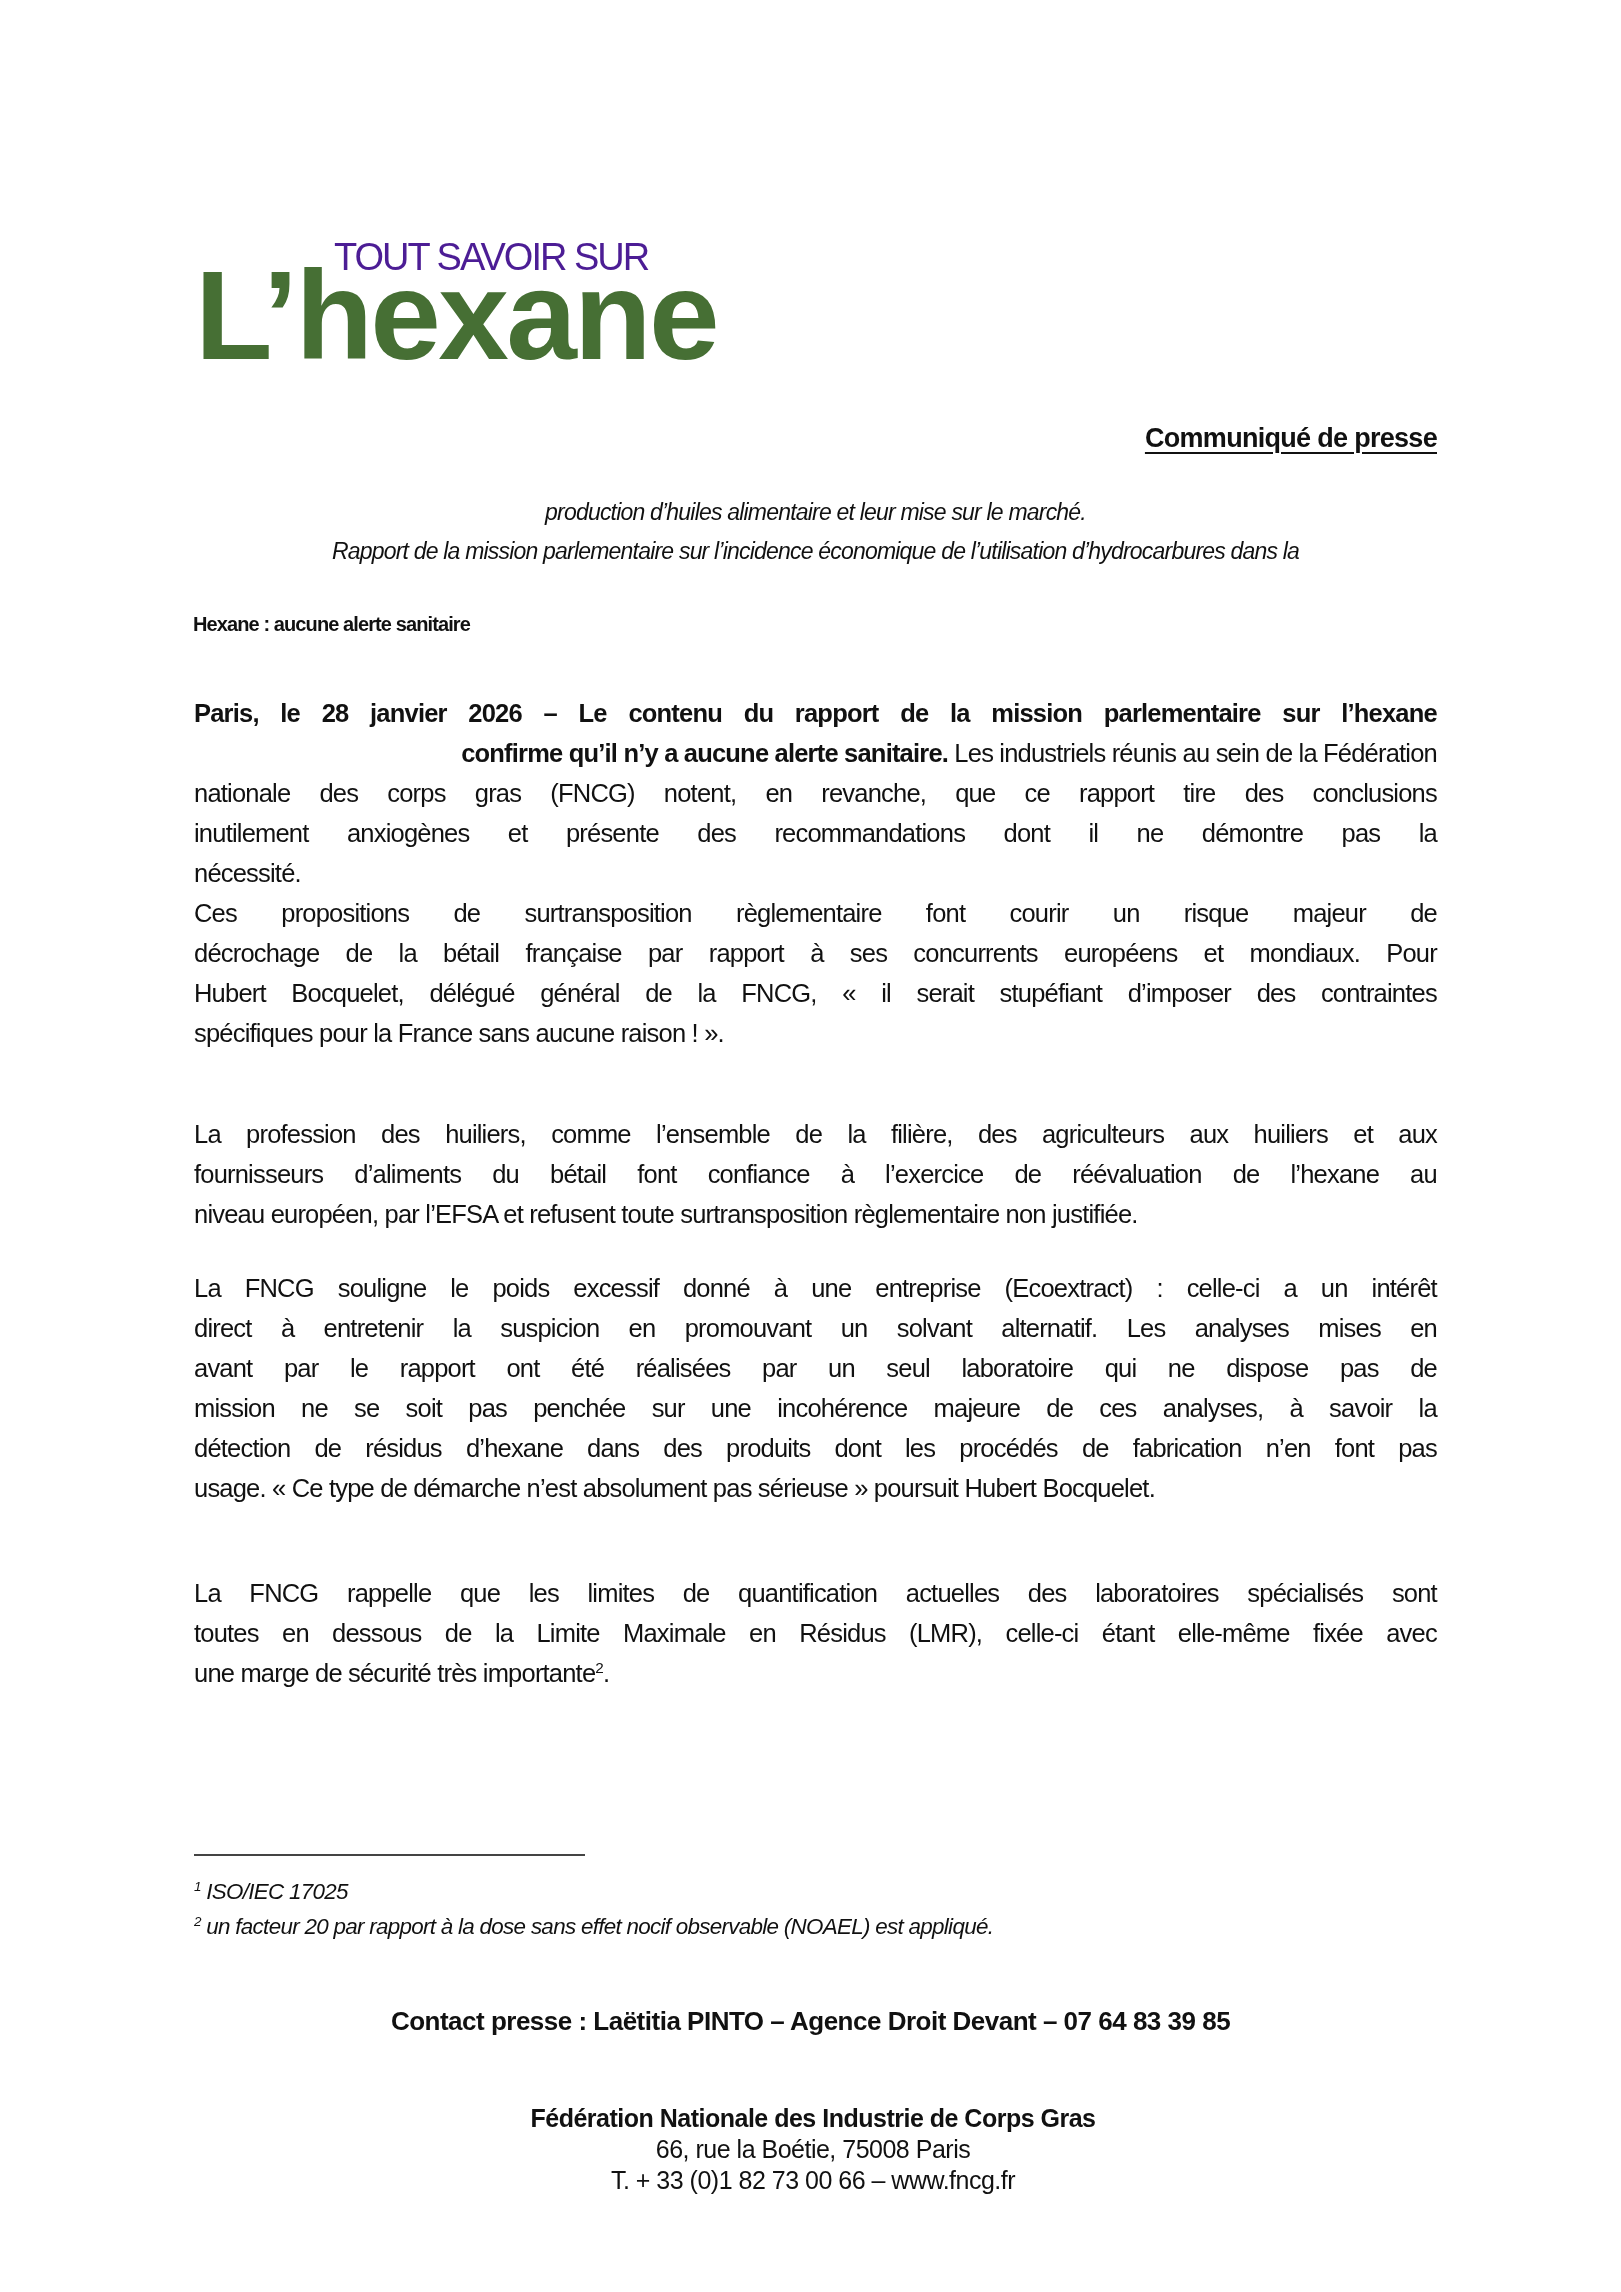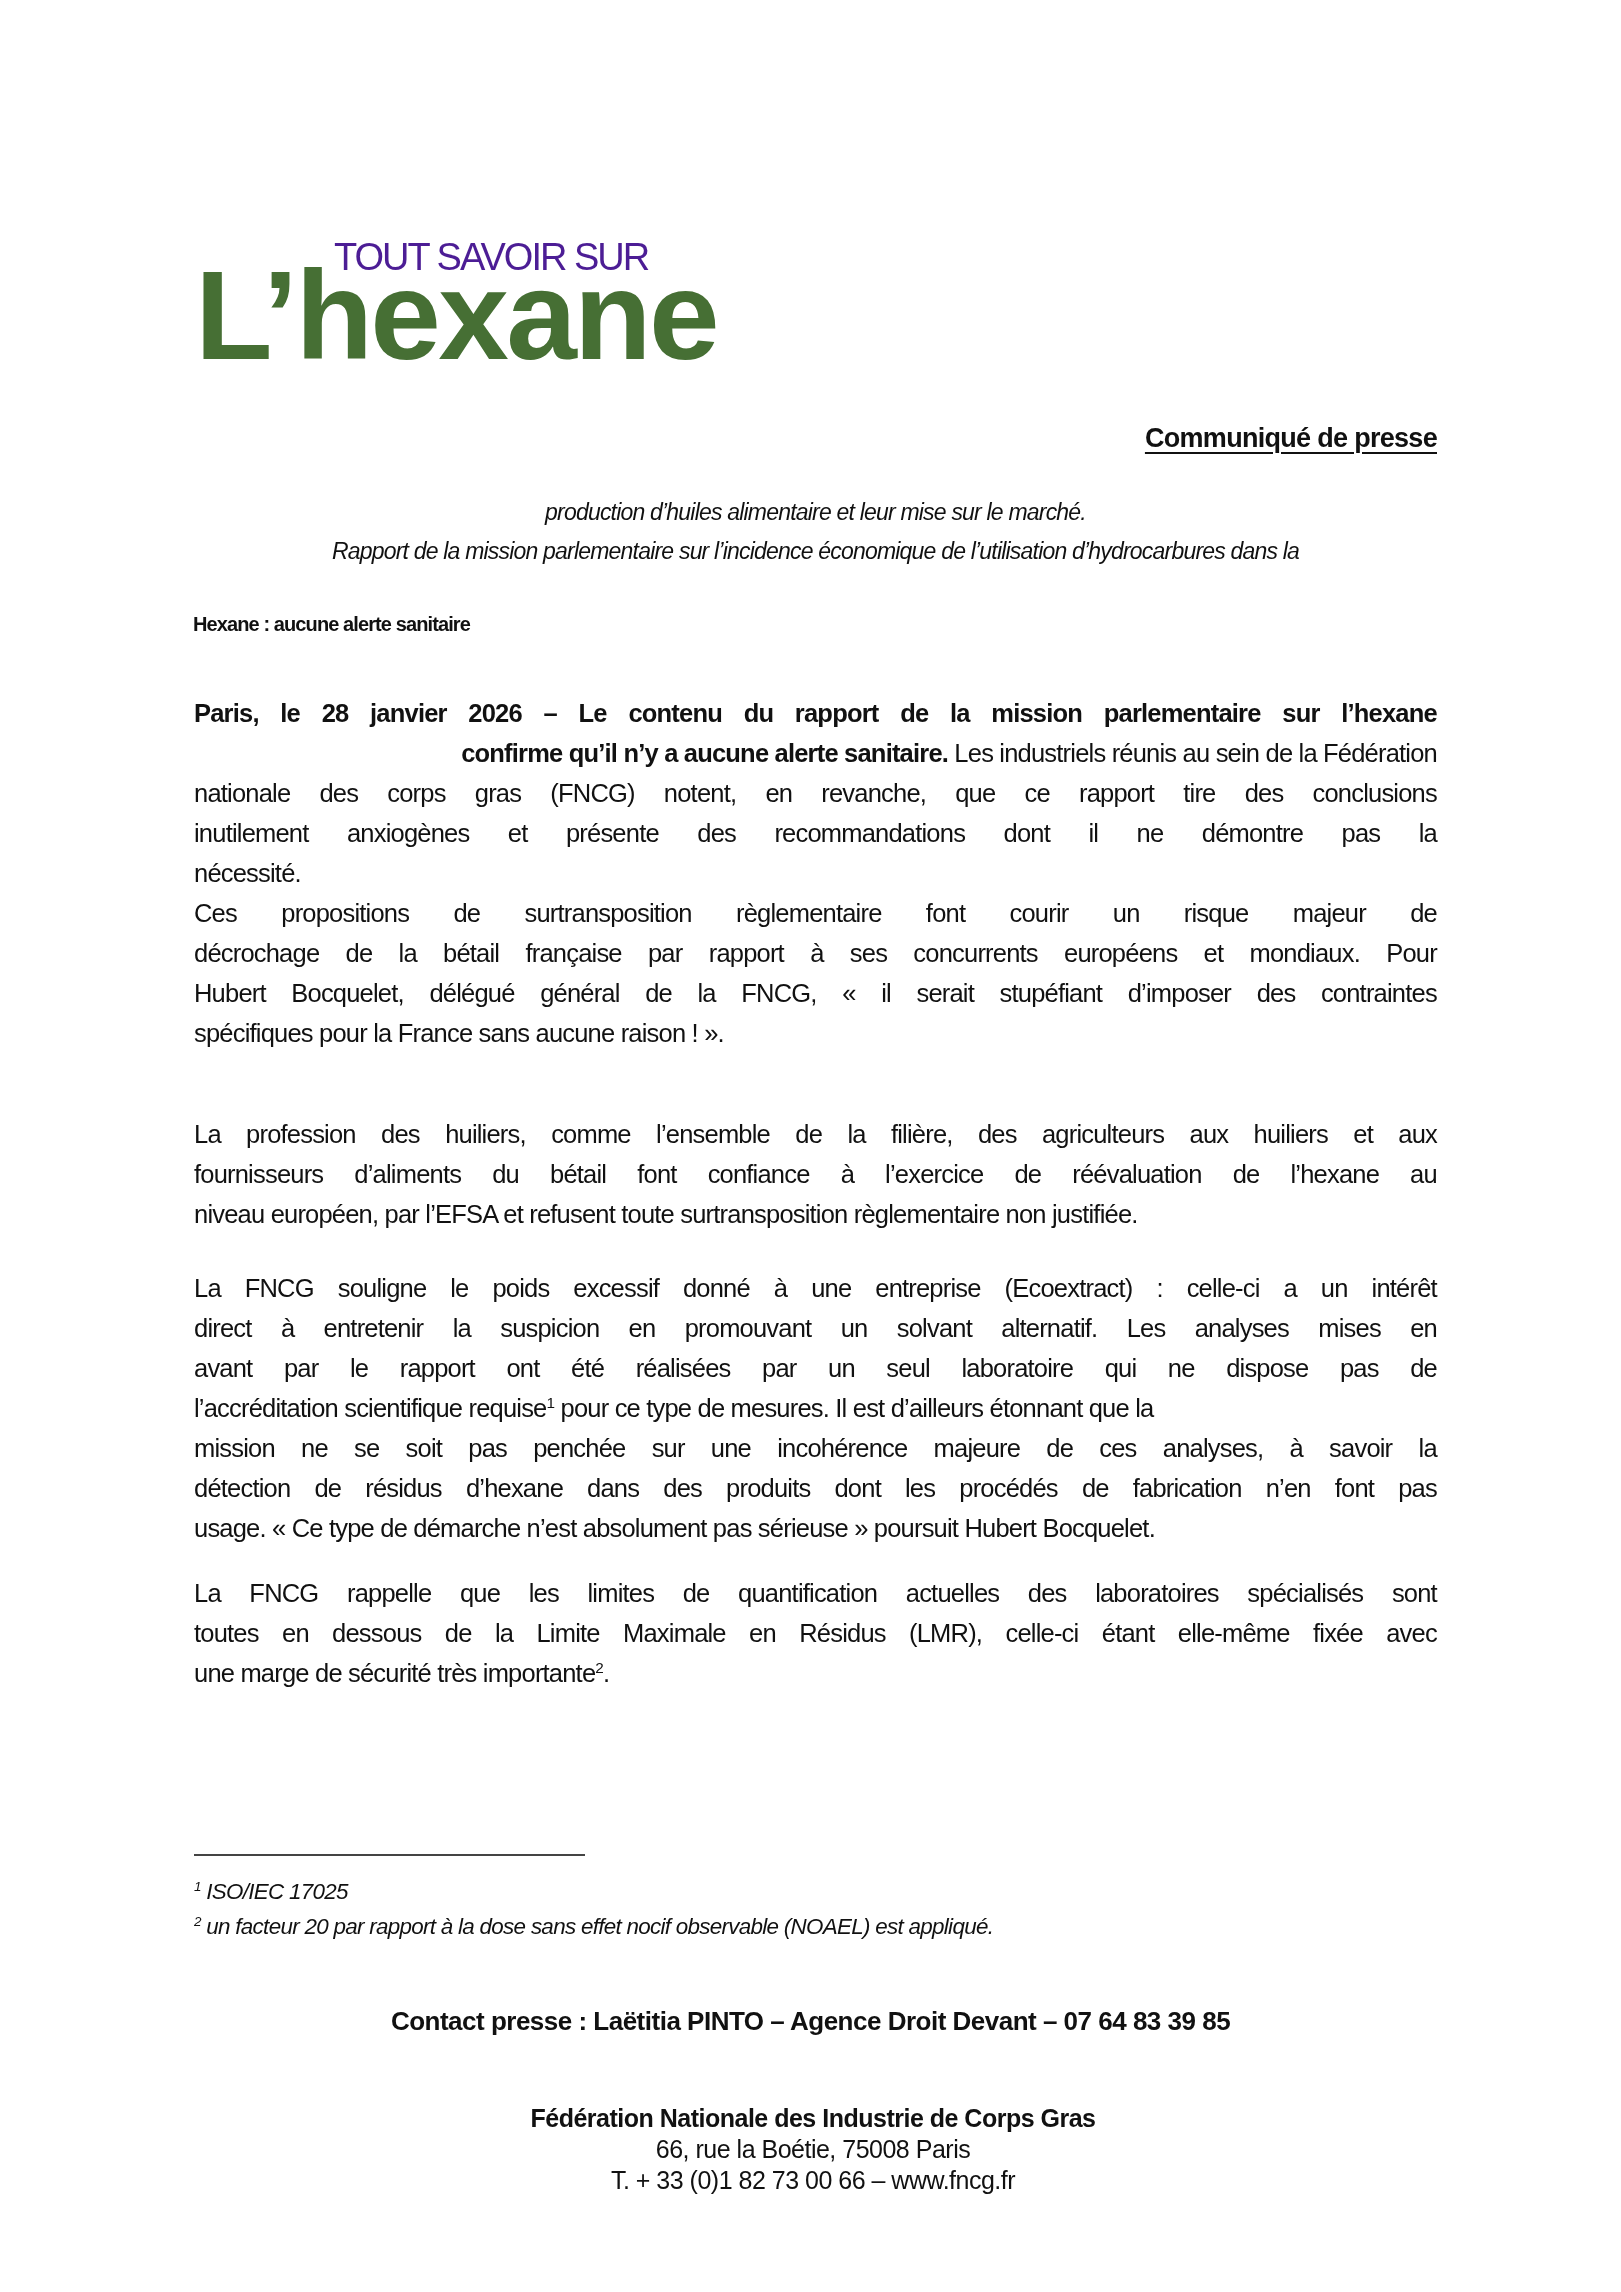--- a/index.html
+++ b/index.html
@@ -262,23 +262,20 @@
       <span>par</span>
       <span>un</span>
       <span>seul</span>
       <span>laboratoire</span>
       <span>qui</span>
       <span>ne</span>
       <span>dispose</span>
       <span>pas</span>
       <span>de</span>
     </div>
-  <div class="line-flex" style="justify-content: flex-start;">
-    <span><span>l’accréditation scientifique requise</span><sup>1</sup><span> pour ce type de mesures. Il est d’ailleurs étonnant que la</span></span>
-  </div>
   <div class="line-flex">
       <span>mission</span>
       <span>ne</span>
       <span>se</span>
       <span>soit</span>
       <span>pas</span>
       <span>penchée</span>
       <span>sur</span>
       <span>une</span>
       <span>incohérence</span>

